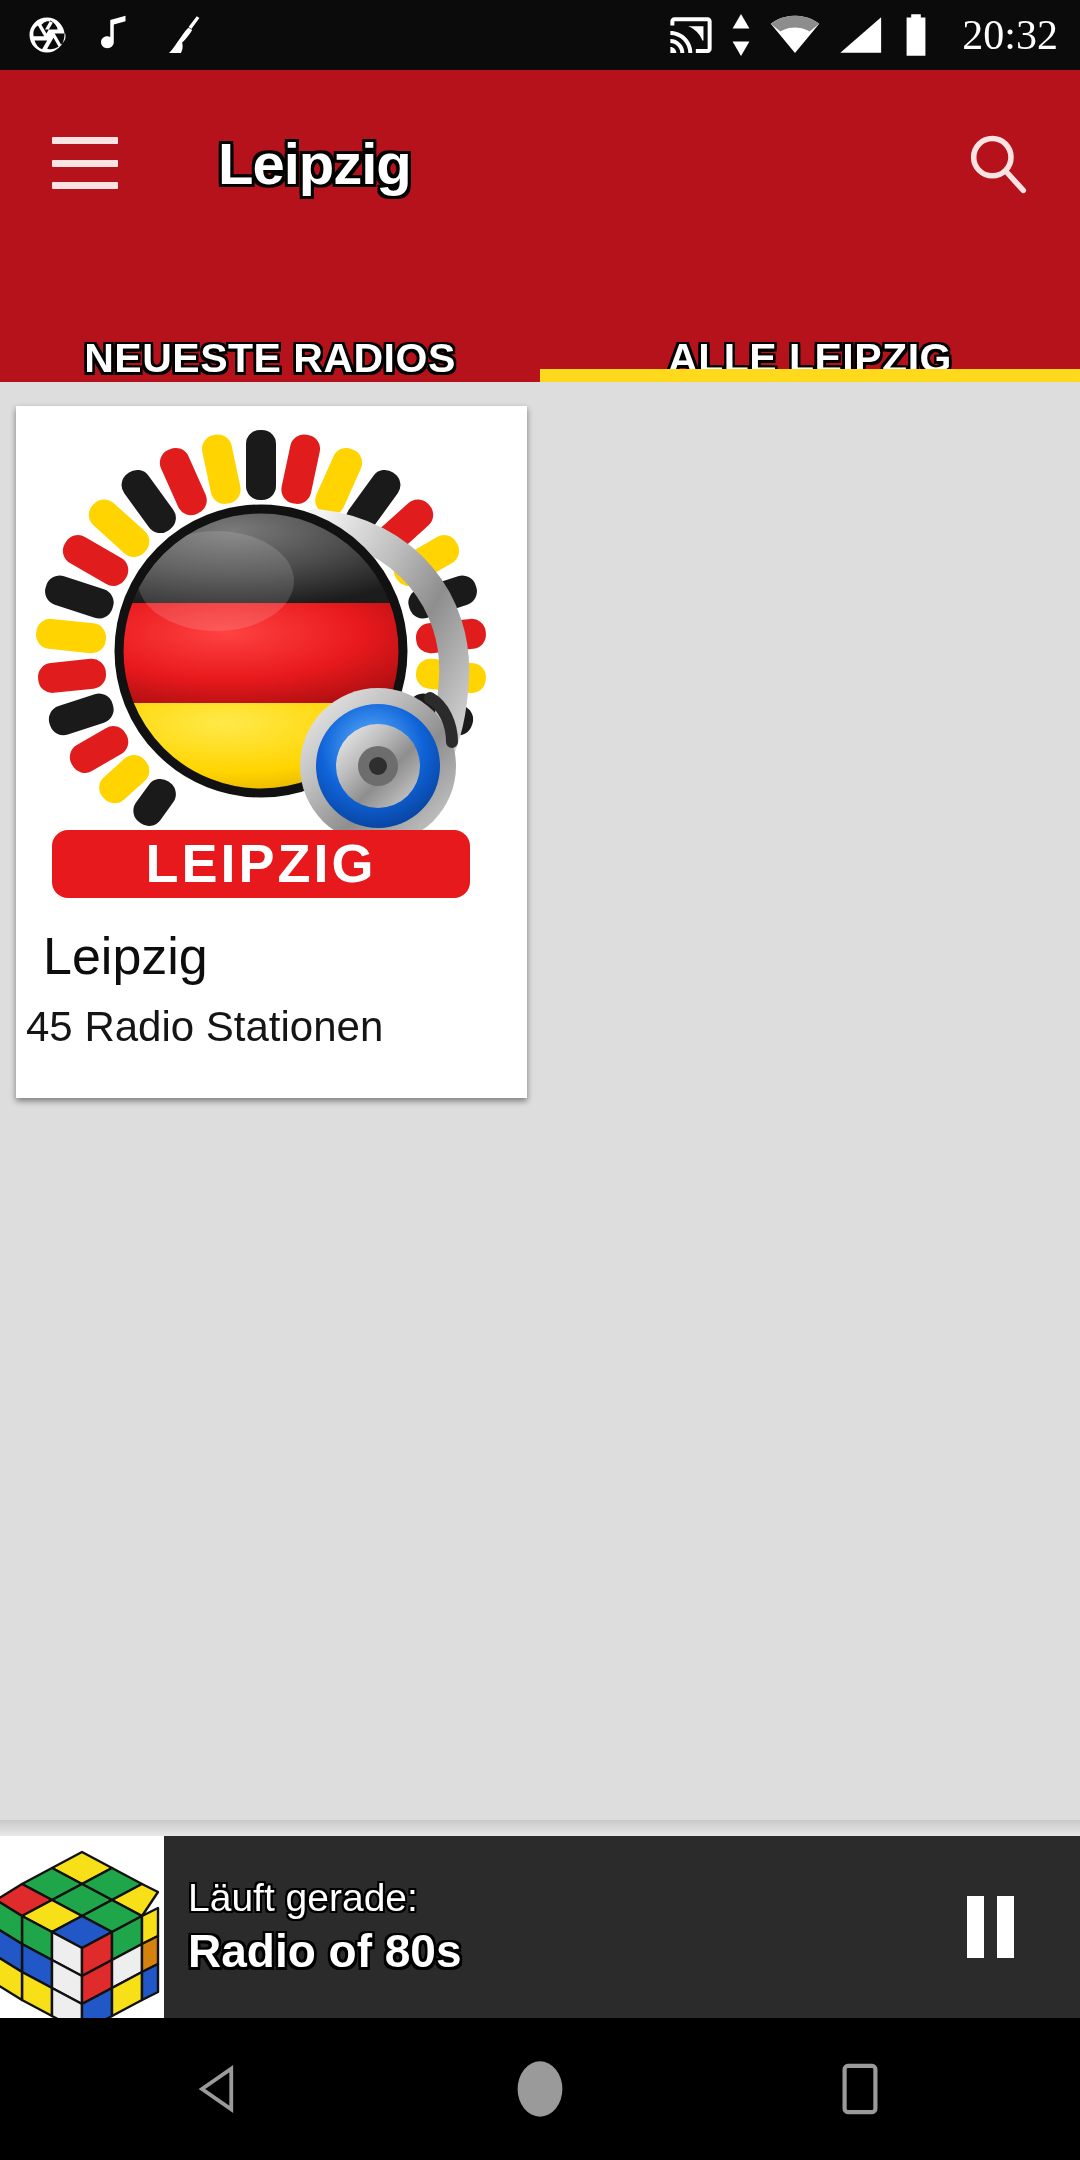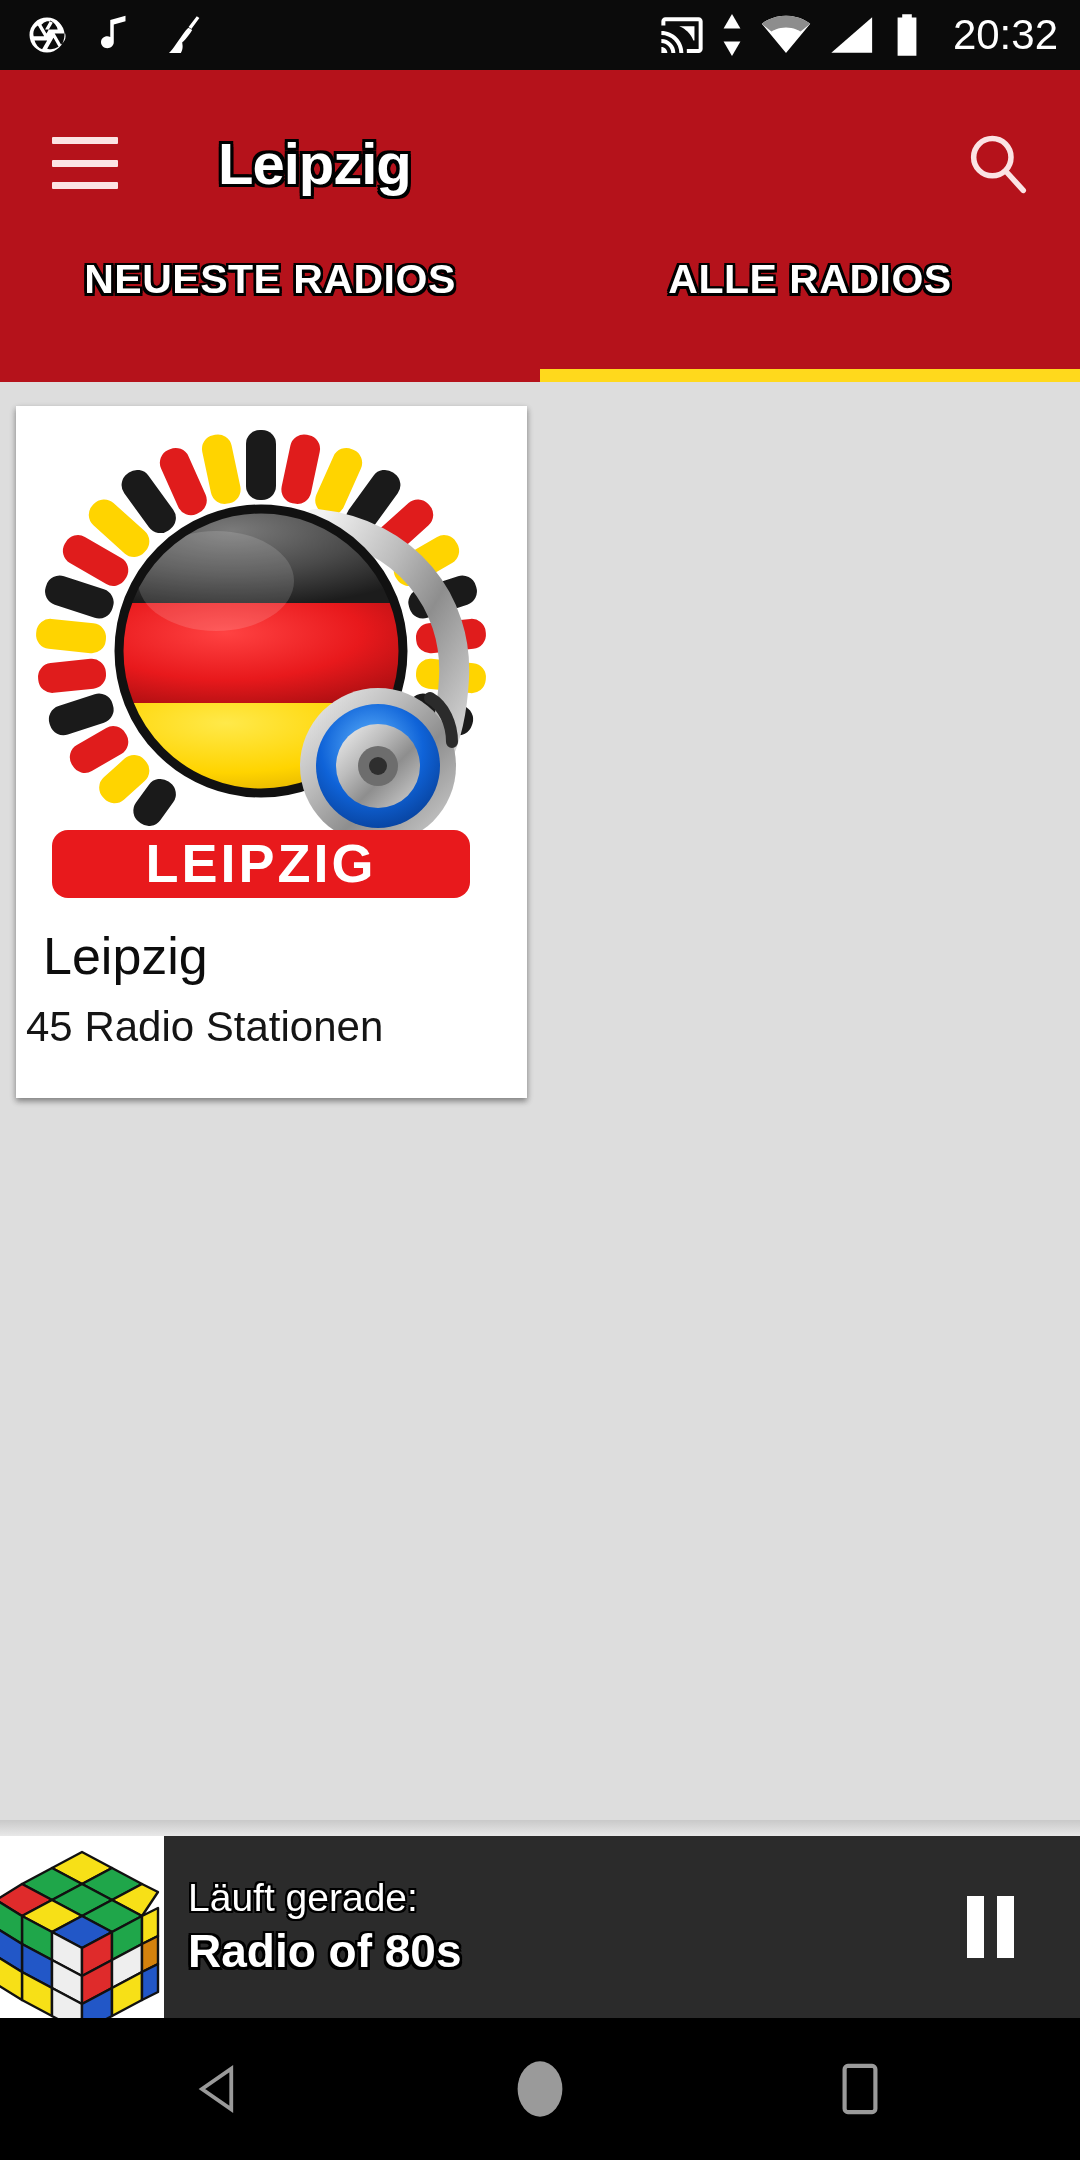--- a/index.html
+++ b/index.html
@@ -17,21 +17,21 @@
     background:#0b0b0b;
     display:flex; align-items:center;
     padding:0 22px 0 26px;
   }
   .sb-left { display:flex; align-items:center; gap:30px; }
   .sb-right { margin-left:auto; display:flex; align-items:center; gap:18px; }
   .sb-icon { display:block; }
   .sb-time {
     color:#ffffff; font-size:42px; font-weight:400;
     letter-spacing:0px; margin-left:14px; line-height:1;
-    font-family:Liberation Sans, sans-serif;
+    font-family:Liberation Serif, serif;
   }
 
   
   .appbar {
     position:absolute; top:70px; left:0; width:1080px; height:186px;
     background:#b5121b;
   }
   .menu-btn {
     position:absolute; left:52px; top:50%; transform:translateY(-50%);
     width:66px; height:52px;
@@ -51,21 +51,21 @@
     position:absolute; right:48px; top:50%; transform:translateY(-50%);
     width:70px; height:70px; cursor:pointer;
   }
 
   
   .tabbar {
     position:absolute; top:256px; left:0; width:1080px; height:126px;
     background:#b5121b; display:flex;
   }
   .tab {
-    flex:1; display:flex; align-items:flex-start; justify-content:center;
+    flex:1; display:flex; align-items:flex-end; justify-content:center;
     position:relative; cursor:pointer;
   }
   .tab-label {
     color:#ffffff; font-size:41px; font-weight:bold; letter-spacing:0.5px;
     text-shadow:
       -2.5px -2.5px 0 #000, 2.5px -2.5px 0 #000, -2.5px 2.5px 0 #000, 2.5px 2.5px 0 #000,
       0px -2.5px 0 #000, 0px 2.5px 0 #000, -2.5px 0px 0 #000, 2.5px 0px 0 #000;
   }
   .tab-indicator {
     position:absolute; bottom:0; left:0; width:100%; height:13px;
@@ -194,21 +194,21 @@
       <circle cx="10.4" cy="10" r="6.4"></circle>
       <line x1="15.2" y1="15" x2="21" y2="21.4" stroke-linecap="round"></line>
     </svg>
   </div>
 
   <div class="tabbar">
     <div class="tab">
       <span class="tab-label">NEUESTE RADIOS</span>
     </div>
     <div class="tab">
-      <span class="tab-label">ALLE RADIOS</span>
+      <span class="tab-label">ALLE LEIPZIG</span>
       <div class="tab-indicator"></div>
     </div>
   </div>
 
   <div class="content">
 
     <div class="card">
       <div class="card-art">
         <svg viewBox="0 0 511 510" width="511" height="510">
           <defs>

